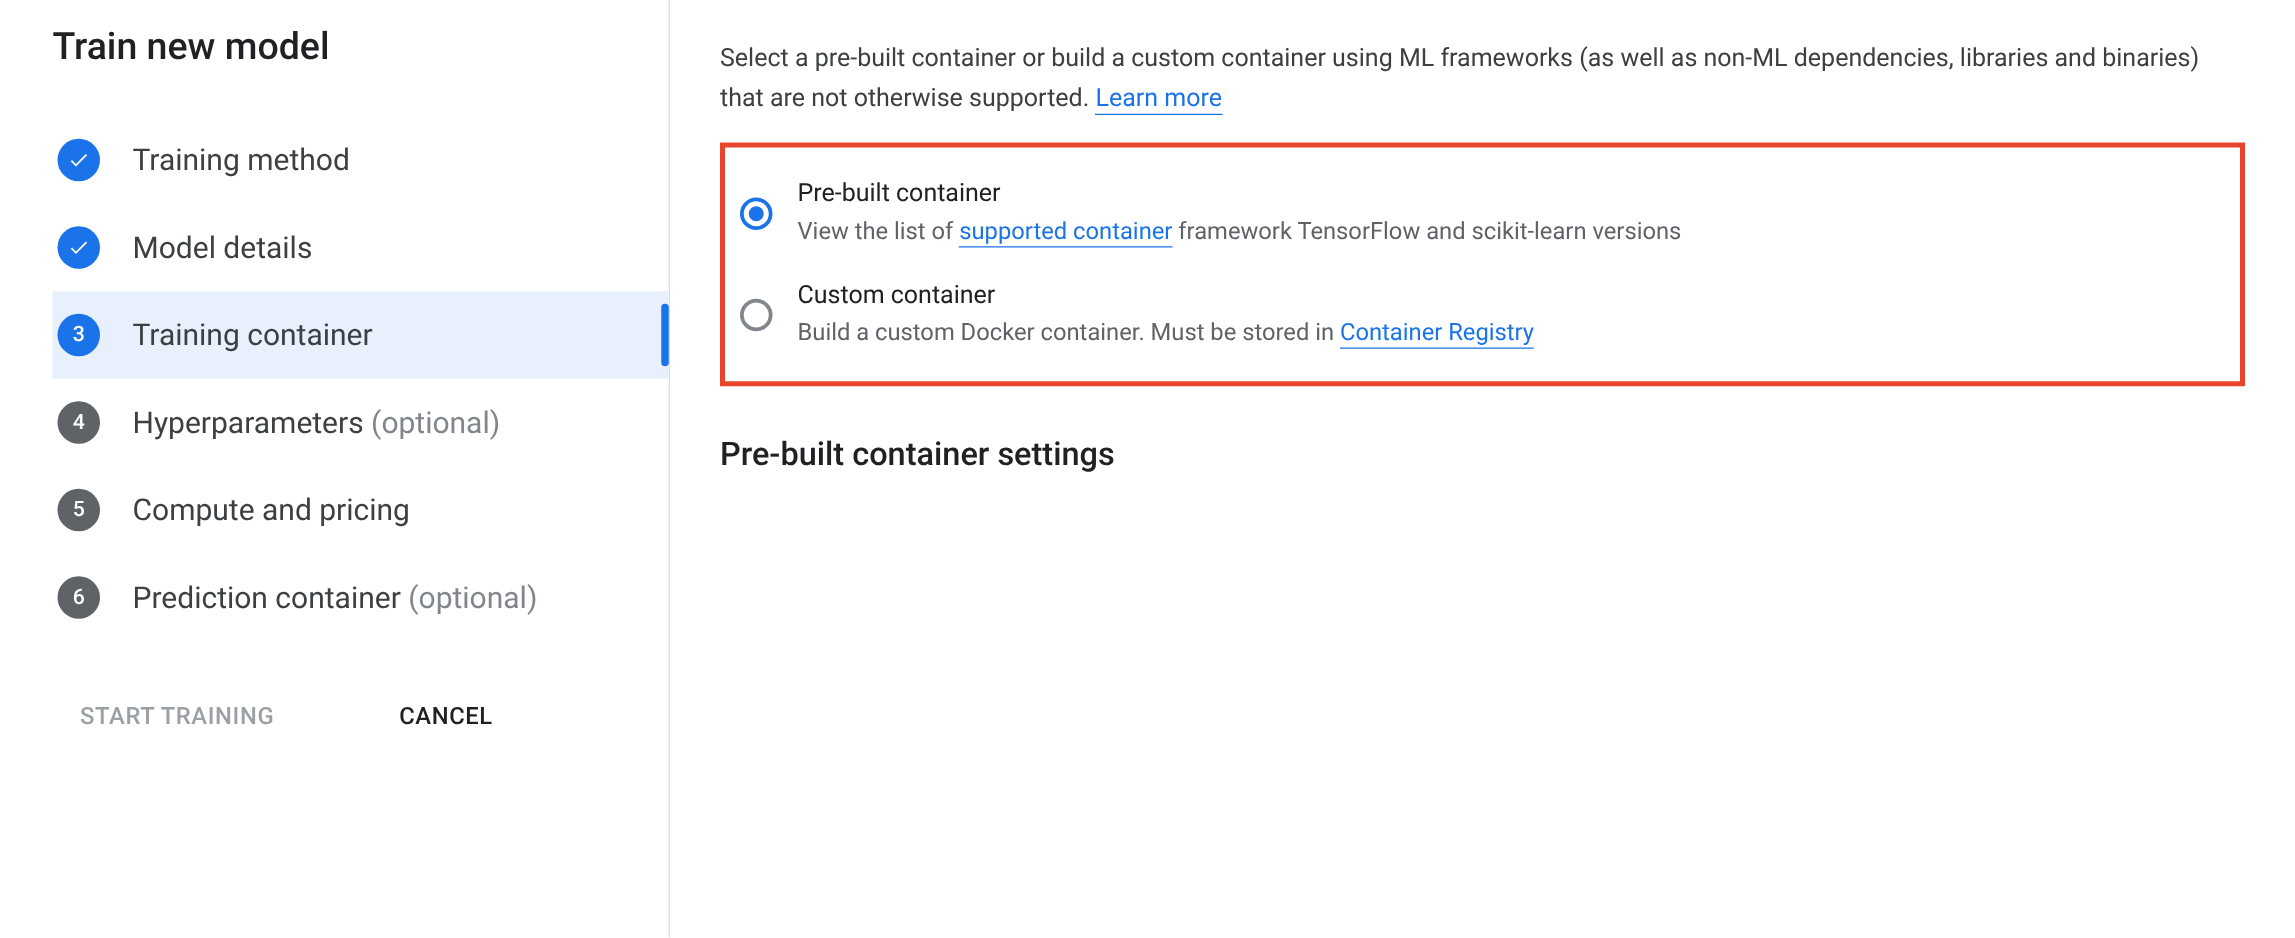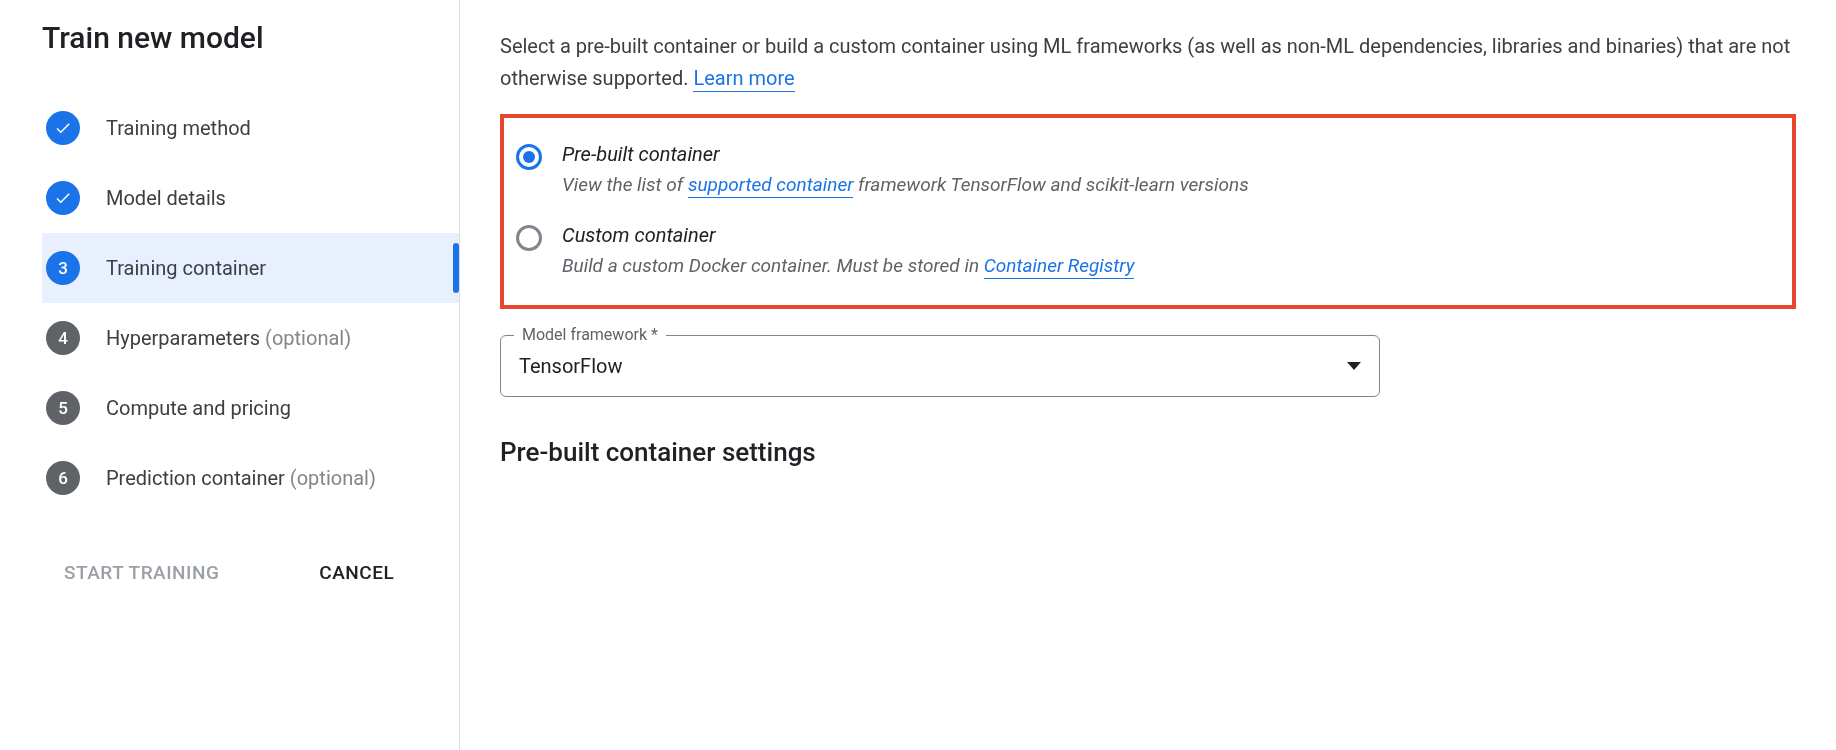--- a/index.html
+++ b/index.html
@@ -12,21 +12,21 @@
     color: #202124;
     background: #fff;
     font-size: 14px;
   }
   .container {
     display: flex;
     width: 1836px;
     height: 750px;
   }
   .sidebar {
-    width: 460px;
+    width: 536px;
     padding: 20px 0 0 42px;
     border-right: 1px solid #dadce0;
     position: relative;
   }
   .sidebar-title {
     font-size: 30px;
     font-weight: 500;
     color: #202124;
     margin-bottom: 38px;
   }
@@ -75,21 +75,21 @@
   }
   .step-badge.pending {
     background: #5f6368;
   }
   .step-badge svg {
     width: 18px;
     height: 18px;
     fill: #fff;
   }
   .step-label {
-    font-size: 20px;
+    font-size: 24px;
     color: #3c4043;
   }
   .step-label .optional {
     color: #80868b;
   }
   .sidebar-actions {
     margin-top: 40px;
     padding-left: 18px;
     display: flex;
     gap: 92px;
@@ -127,23 +127,22 @@
     border-bottom: 1px solid #1a73e8;
     padding-bottom: 1px;
   }
   .highlight-box {
     border: 4px solid #e8452c;
     padding: 18px 12px 26px 12px;
     margin-bottom: 26px;
   }
   .radio-option {
     display: flex;
-    align-items: flex-start;
+    align-items: center;
     padding: 6px 0 18px 0;
-    font-style: italic;
   }
   .radio-option:last-child {
     padding-bottom: 0;
   }
   .radio-circle {
     width: 26px;
     height: 26px;
     border-radius: 50%;
     margin-right: 20px;
     margin-top: 2px;
@@ -288,24 +287,17 @@
         <span class="radio-circle unselected"></span>
         <div class="radio-text">
           <div class="radio-title">Custom container</div>
           <div class="radio-desc">
             <span>Build a custom Docker container. Must be stored in </span><a href="#">Container Registry</a>
           </div>
         </div>
       </div>
     </div>
 
-    <div class="select-field">
-      <span class="select-label">Model framework *</span>
-      <div class="select-box">
-        <span>TensorFlow</span>
-        <span class="caret"></span>
-      </div>
-    </div>
 
 
     <h2 class="section-heading">Pre-built container settings</h2>
   </main>
 </div>
 
 </body></html>

